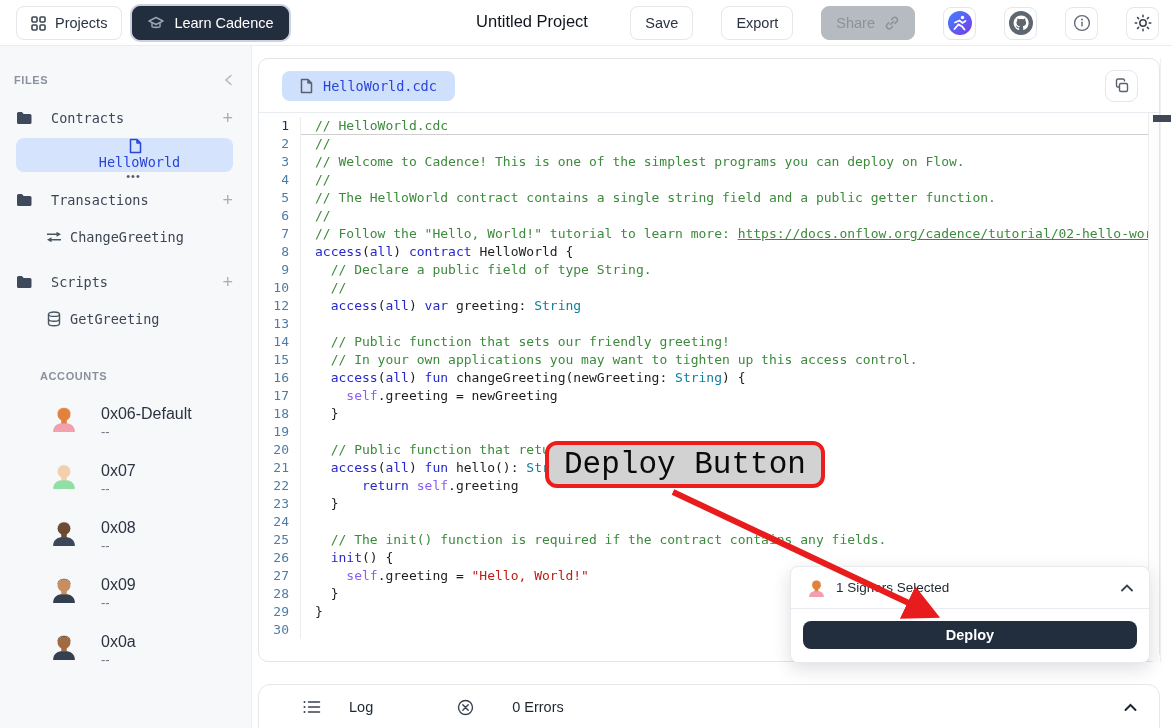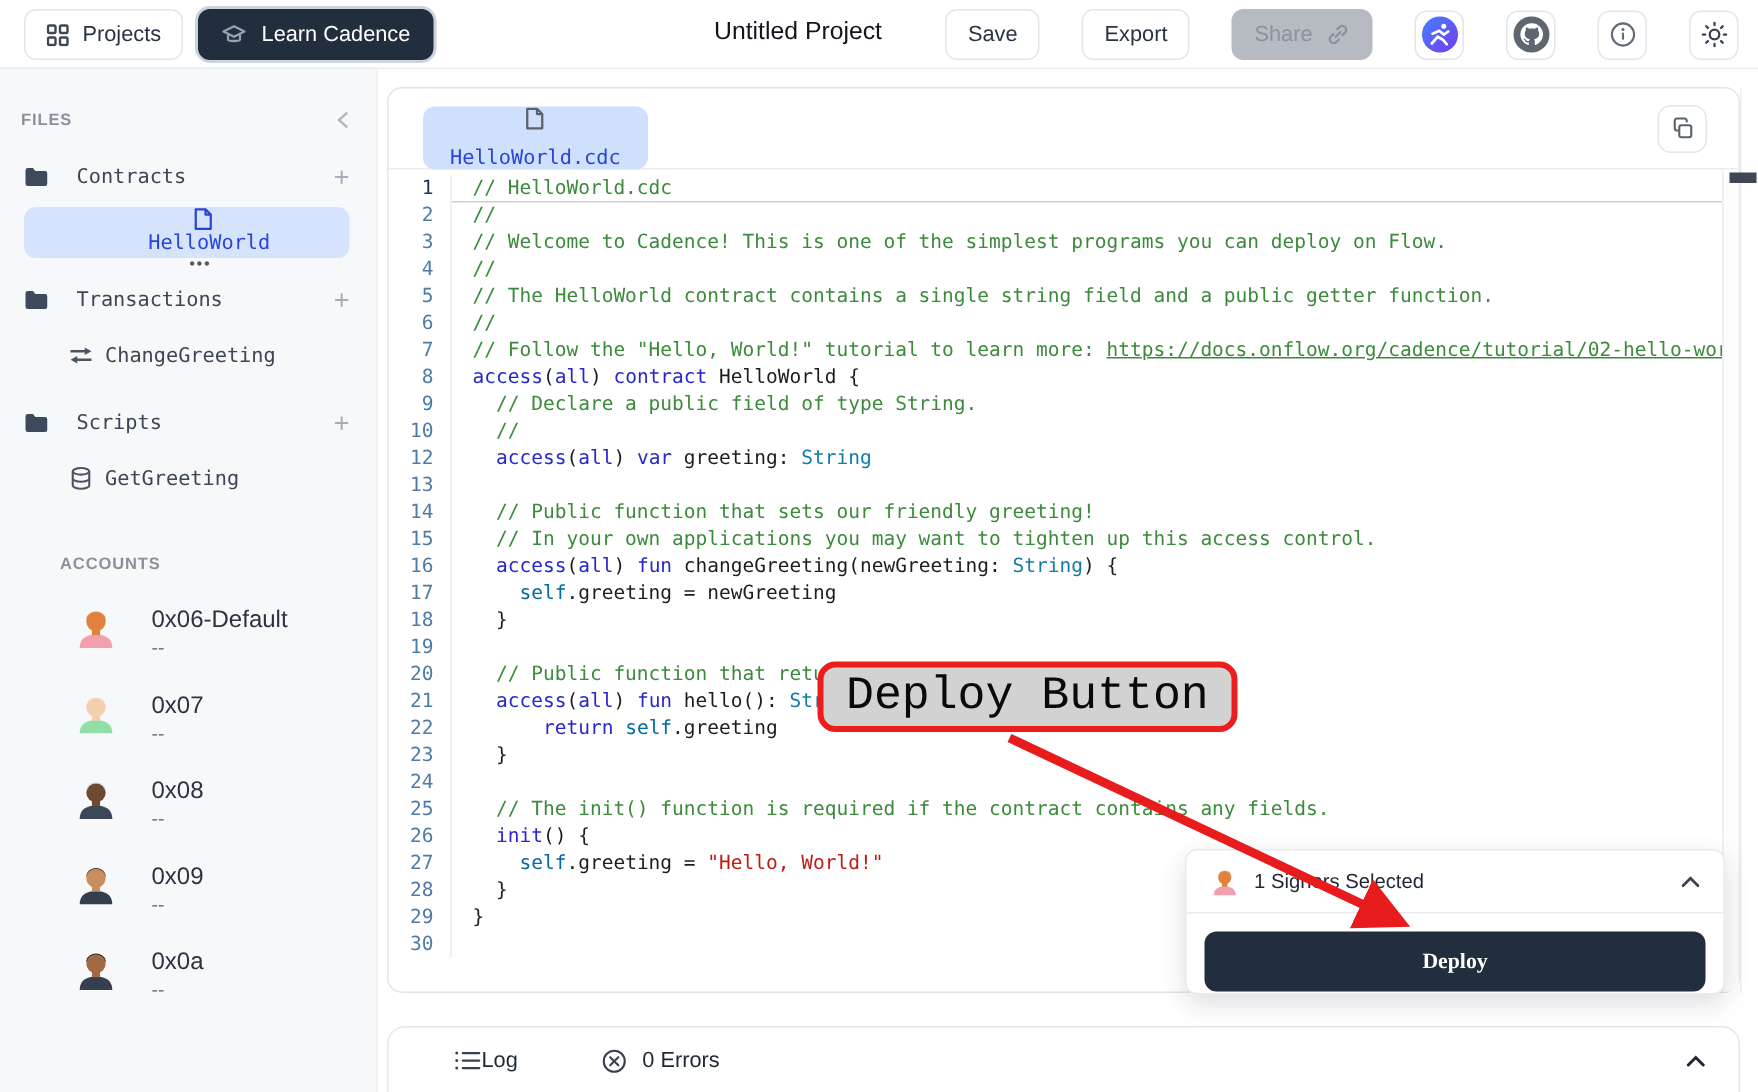--- a/index.html
+++ b/index.html
@@ -40,54 +40,54 @@
   .accounts { margin-top:18px; }
   .acct-row { display:flex; align-items:flex-start; padding:0 0 0 50px; margin-bottom:21px; cursor:pointer; }
   .acct-txt { margin-left:23px; }
   .acct-addr { font-size:16px; color:#2b3340; line-height:19px; }
   .acct-bal { font-size:13px; color:#6c7380; line-height:17px; }
 
   
   .editor-card { position:absolute; left:258px; top:58px; width:902px; height:604px; background:#fff;
     border:1px solid #e2e5ea; border-radius:10px; z-index:5; }
   .tabbar { position:absolute; left:0; top:0; right:0; height:54px; border-bottom:1px solid #e8ebef; }
-  .tab-pill { position:absolute; left:23px; top:12px; height:42px; display:flex; align-items:center; gap:10px;
-    padding:0 18px; background:#cfe0fc; border-radius:8px; cursor:pointer;flex-direction:column; }
+  .tab-pill { position:absolute; left:23px; top:12px; height:30px; display:flex; align-items:center; gap:10px;
+    padding:0 18px; background:#cfe0fc; border-radius:8px; cursor:pointer; }
   .tab-pill .tab-label { font-family:"DejaVu Sans Mono",monospace; font-size:13.5px; color:#2945d8; }
   .copy-btn { position:absolute; right:21px; top:11px; width:33px; height:32px; display:flex;
     align-items:center; justify-content:center; background:#fff; border:1px solid #e3e6ea; border-radius:9px; cursor:pointer; }
   .code-wrap { position:absolute; left:0; top:54px; right:11px; bottom:0; overflow:hidden; padding-top:4px; }
   .cl { display:flex; height:18px; line-height:18px; font-family:"DejaVu Sans Mono",monospace; font-size:13px; }
   .ln { width:42px; text-align:right; padding-right:11px; color:#4d7ca6; flex:none;
     border-right:1px solid #ececec; user-select:none; }
   .lc { flex:1; padding-left:14px; white-space:pre; color:#1d1d1d; }
   .cl.active .ln { color:#16335f; }
   .cl.active .lc { border-bottom:1px solid #cfcfcf; }
   .tk-com { color:#3c8a3c; } .tk-kw { color:#2727cc; } .tk-typ { color:#0e7ea3; }
-  .tk-str { color:#c01a12; } .tk-slf { color:#0369a1; }
+  .tk-str { color:#c01a12; } .tk-slf { color:#8b5cf6; }
   .tk-lnk { color:#3c8a3c; text-decoration:underline; cursor:pointer; }
   .vscroll-track { position:absolute; right:0; top:54px; bottom:0; width:11px;
     border-left:1px solid #ececec; background:#fdfdfd; }
   .page-scroll { position:absolute; right:0; top:58px; width:12px; height:604px;
     border-left:1px solid #eef0f3; background:#fff; z-index:4; }
   .scroll-thumb { position:absolute; left:1153px; top:115px; width:18px; height:7px; background:#3f4854; z-index:6; }
 
   
   .deploy-panel { position:absolute; left:790px; top:566px; width:360px; height:97px; background:#fff;
     border:1px solid #e8eaee; border-radius:8px; box-shadow:0 6px 18px rgba(20,30,50,.14); z-index:40; }
   .dp-head { display:flex; align-items:center; height:42px; padding:0 16px; border-bottom:1px solid #e9ebef; }
   .dp-label { font-size:13.5px; color:#1f2733; margin-left:10px; flex:1; }
-  .deploy-btn { position:absolute; left:12px; right:12px; top:54px; height:40px; background:#222d3d;
+  .deploy-btn { position:absolute; left:12px; right:12px; top:54px; height:28px; background:#222d3d;
     border:none; border-radius:8px; color:#fff; font-size:14.5px; font-weight:bold; cursor:pointer;
-    font-family:Liberation Serif, serif; }
+    font-family:Liberation Sans, sans-serif; }
 
   
   .statusbar { position:absolute; left:258px; top:684px; width:902px; height:46px; background:#fff;
     border:1px solid #e4e7ec; border-radius:12px 12px 0 0; z-index:20; }
-  .sb-inner { display:flex; align-items:center; height:44px; padding:0 22px 0 44px; gap:0;justify-content:space-between; }
+  .sb-inner { display:flex; align-items:center; height:44px; padding:0 22px 0 44px; gap:28px;justify-content:space-between; }
   .sb-log { font-size:14.5px; color:#1f2733; margin-right:56px; }
   .sb-errors { font-size:14.5px; color:#1f2733; margin-left:10px; }
   .sb-chevron { margin-left:auto; display:flex; cursor:pointer; }
 
   
   .annot-label { position:absolute; left:545px; top:441px; padding:2px 15px; background:#d2d2d2;
     border:4px solid #ed1d1d; border-radius:12px; font-size:31px; color:#0a0a0a; z-index:55; white-space:nowrap;font-family:Liberation Mono, monospace; }
   .annot-arrow { position:absolute; left:0; top:0; width:1172px; height:728px; z-index:54; pointer-events:none; }
 
   svg { display:block; }

